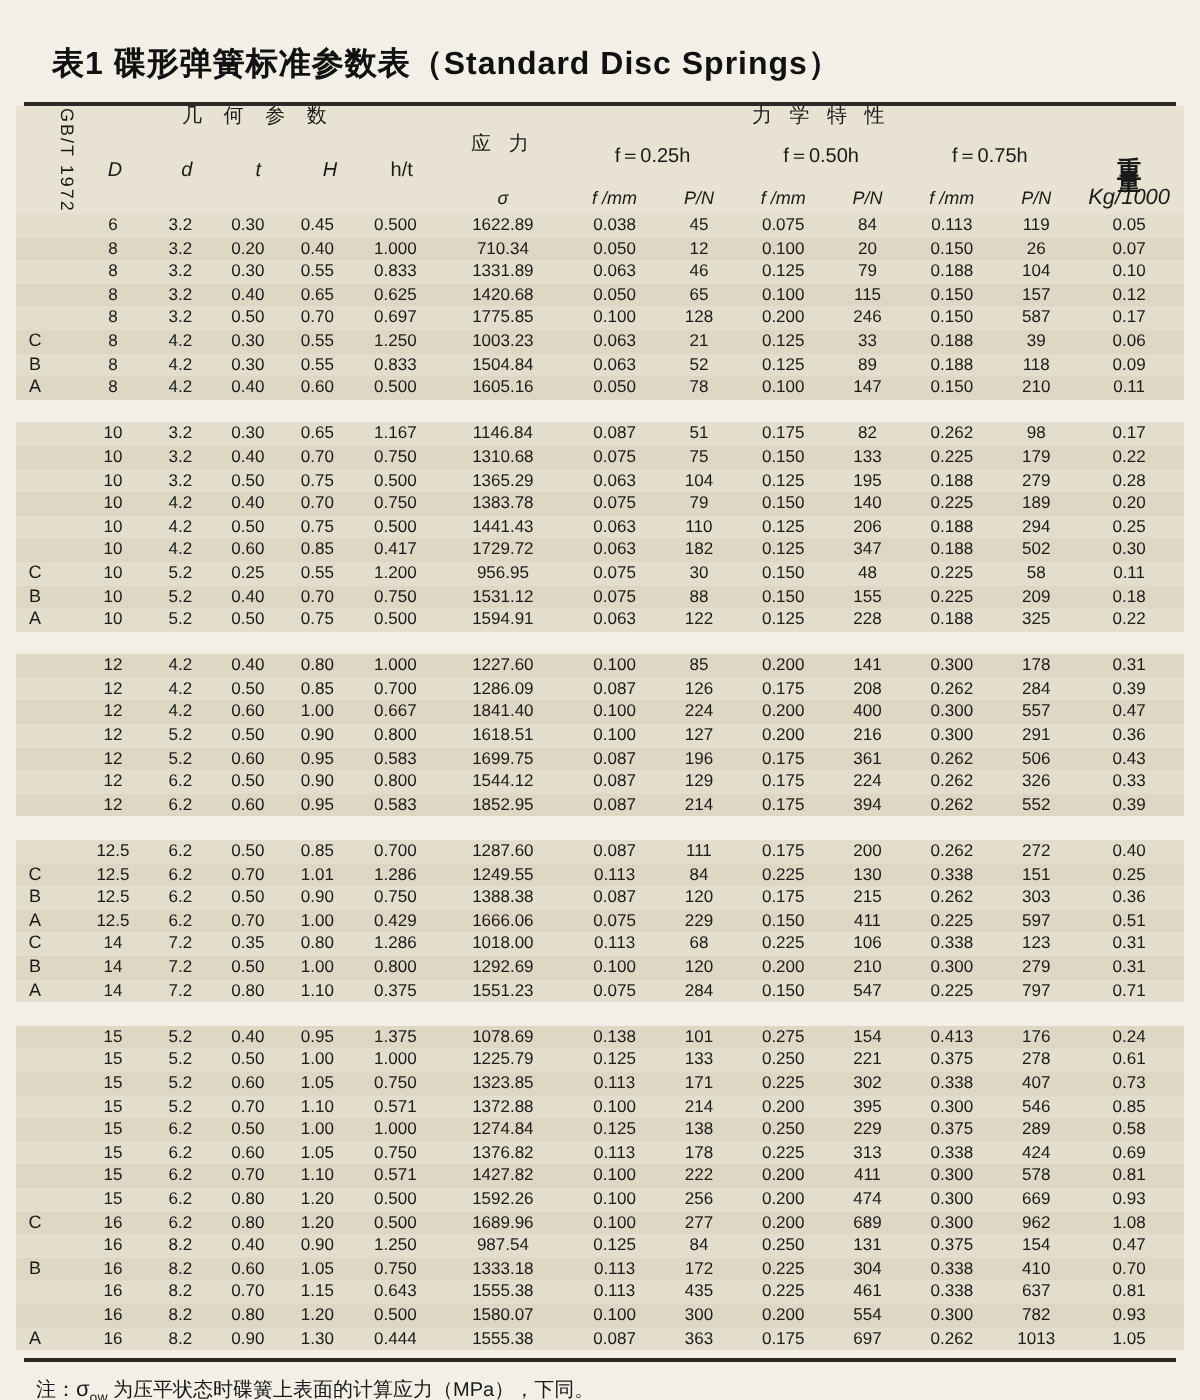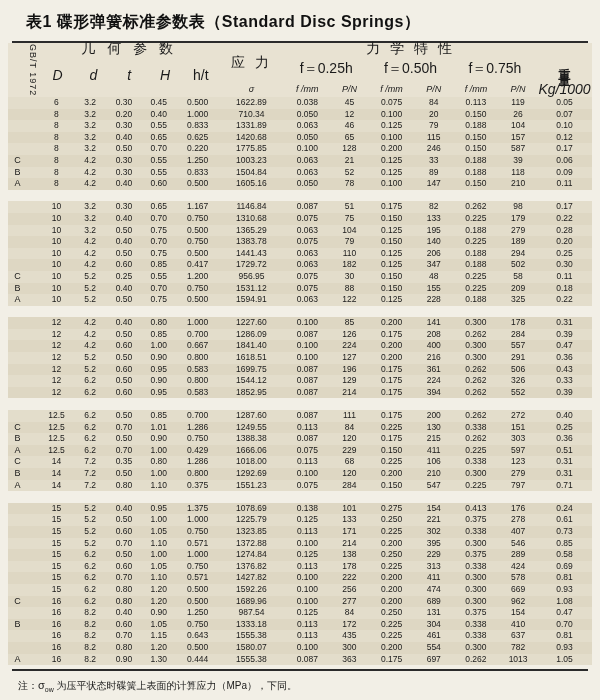--- a/index.html
+++ b/index.html
@@ -3,21 +3,21 @@
 <meta charset="utf-8">
 <style>
   html,body{margin:0;padding:0;}
   body{
     width:600px;height:700px;
     background:#f2efe6;
     font-family:"Liberation Sans", sans-serif;
     color:#1a1a1a;
     overflow:hidden;
   }
-  .page{position:relative;width:600px;height:700px;box-sizing:border-box;padding:2px 8px;}
+  .page{position:relative;width:600px;height:700px;box-sizing:border-box;padding:12px 8px;}
 
   .title{
     font-size:16px;font-weight:bold;
     padding:10px 0 8px 18px;
     letter-spacing:.5px;
     color:#111;
   }
   .rule{height:2px;background:#2b2b2b;margin:0 4px 0 4px;}
 
   table.main{
@@ -32,21 +32,21 @@
     border:0;
     text-align:center;
     vertical-align:middle;
     font-weight:normal;
     line-height:11.6px;
     height:11.6px;
     white-space:nowrap;
   }
 
   
-  .hdr td{background:#e8e2d2;border:1px solid #7d7768;font-size:14px;}
+  .hdr td{background:#e8e2d2;border:1px solid #7d7768;font-size:10px;}
   .hdr .tall{height:54px;}
   .hdr .vert{
     writing-mode:vertical-rl;
     text-orientation:mixed;
     font-size:9px;
     letter-spacing:1px;
     line-height:12px;
   }
   .grp{font-size:13px;font-weight:bold;letter-spacing:4px;}
   .grp2{font-size:13px;font-weight:bold;letter-spacing:3px;}
@@ -126,21 +126,21 @@
     </tr>
 
     <tr class="colhdr">
       <td>σ</td>
       <td>f /mm</td>
       <td>P/N</td>
       <td>f /mm</td>
       <td>P/N</td>
       <td>f /mm</td>
       <td>P/N</td>
-      <td style="font-size:14px;margin-top:17px;">Kg/1000</td>
+      <td style="font-size:11px;margin-top:17px;">Kg/1000</td>
     </tr>
 
     </tbody>
       <tbody id="rows-body">
         <tr class="band">
           <td class="lab"></td>
           <td></td>
           <td class="cell">6</td>
           <td class="cell">3.2</td>
           <td class="cell">0.30</td>
@@ -206,21 +206,21 @@
           <td class="cell">157</td>
           <td class="cell">0.12</td>
         </tr>
         <tr class="band">
           <td class="lab"></td>
           <td></td>
           <td class="cell">8</td>
           <td class="cell">3.2</td>
           <td class="cell">0.50</td>
           <td class="cell">0.70</td>
-          <td class="cell">0.220</td>
+          <td class="cell">0.697</td>
           <td class="cell">1775.85</td>
           <td class="cell">0.100</td>
           <td class="cell">128</td>
           <td class="cell">0.200</td>
           <td class="cell">246</td>
           <td class="cell">0.150</td>
           <td class="cell">587</td>
           <td class="cell">0.17</td>
         </tr>
         <tr class="band alt">

